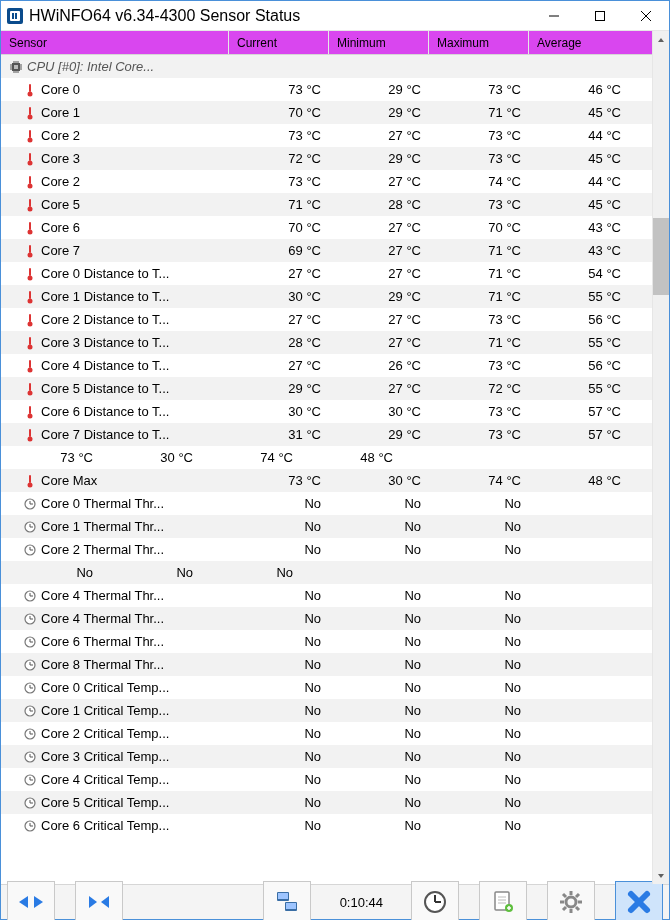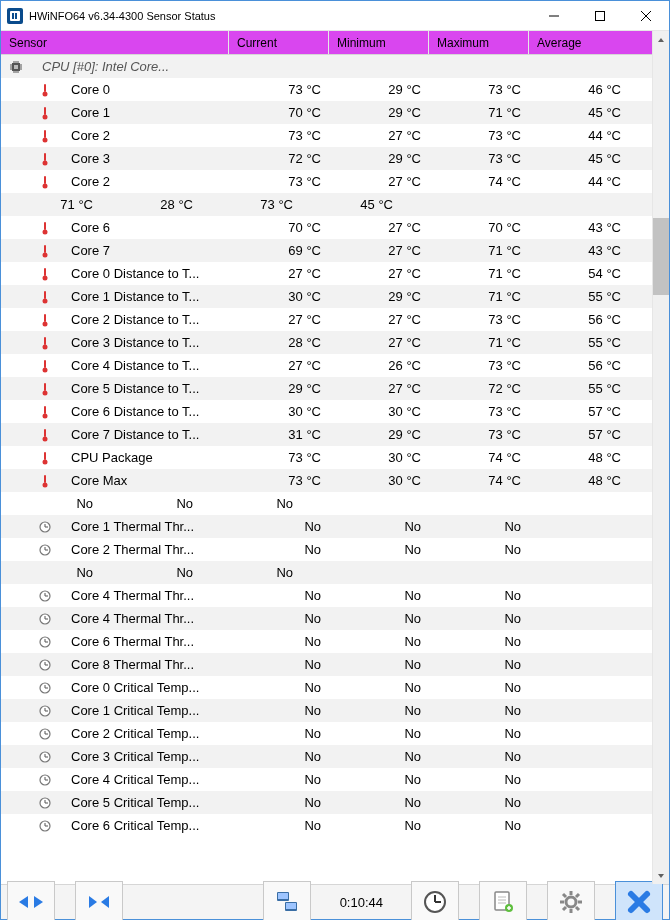--- a/index.html
+++ b/index.html
@@ -6,39 +6,39 @@
   html, body { margin:0; padding:0; height:100%; background:#fff; }
   body { font-family: "Segoe UI", Tahoma, sans-serif; font-size:12px; color:#000; }
 
   .window { width:670px; height:920px; border:1px solid #4a90d9; background:#fff; display:flex; flex-direction:column; position:relative; }
 
   
   .titlebar { height:30px; background:#fff; display:flex; align-items:center; padding:0 0 0 6px; border-bottom:1px solid #e6e6e6; }
   .title-icon { width:16px; height:16px; background:#0a4b8c; border-radius:2px; position:relative; margin-right:6px; flex-shrink:0; }
   .title-icon::before { content:""; position:absolute; left:3px; top:3px; right:3px; bottom:3px; background:#fff; border-radius:1px; }
   .title-icon::after { content:""; position:absolute; left:5px; top:5px; width:2px; height:6px; background:#0a4b8c; box-shadow: 3px 0 0 #0a4b8c; }
-  .title-text { flex:1; font-size:11px; }
+  .title-text { flex:1; font-size:16px; }
   .win-btns { display:flex; height:100%; }
   .win-btn { width:46px; height:100%; display:flex; align-items:center; justify-content:center; }
   .win-btn svg { width:10px; height:10px; }
 
   
   .content { flex:1; display:flex; overflow:hidden; position:relative; }
   .table-wrap { flex:1; overflow:hidden; }
   .hdr { display:flex; height:24px; border-bottom:1px solid #d6d6d6; background:#d946ef; font-size:12px; }
   .hdr .col { display:flex; align-items:center; padding:0 8px; border-right:1px solid #e6e6e6; }
   .col-sensor { width:228px; text-align:left; }
   .col-val { width:100px; text-align:right; justify-content:flex-start; }
   .col-val:last-child { border-right:none; }
 
   .rows { overflow:hidden; }
   .row { display:flex; height:23px; align-items:center; font-size:13px; }
   .row.alt { background:#f2f2f2; }
   .row .cell { padding:0 8px; overflow:hidden; text-overflow:ellipsis; white-space:nowrap; }
-  .cell-sensor { width:228px; display:flex; align-items:center; gap:19px;text-align:center; }
+  .cell-sensor { width:228px; display:flex; align-items:center; gap:4px;text-align:center; }
   .cell-val { width:100px; text-align:right; }
 
   .row.group .cell-sensor { font-style:italic; color:#555; }
   .row.group { font-weight:normal; }
   .indent { display:inline-block; width:10px; }
 
   
   .ico { width:14px; height:14px; flex-shrink:0; display:inline-flex; align-items:center; justify-content:center; }
   .ico-chip { width:14px; height:14px; }
   .ico-chip svg{width:14px;height:14px;}
@@ -211,20 +211,30 @@
                 </svg>
               </span>
               <span>Core 2</span>
             </div>
             <div class="cell cell-val">73 °C</div>
             <div class="cell cell-val">27 °C</div>
             <div class="cell cell-val">74 °C</div>
             <div class="cell cell-val">44 °C</div>
           </div>
           <div class="row alt">
+            <div class="cell cell-sensor">
+              <span class="indent"></span>
+              <span class="ico ico-therm">
+                <svg viewBox="0 0 6 14">
+                  <rect x="2" y="1" width="2" height="8" rx="1" fill="#d33"></rect>
+                  <circle cx="3" cy="11" r="2.5" fill="#d33"></circle>
+                </svg>
+              </span>
+              <span>Core 5</span>
+            </div>
             <div class="cell cell-val">71 °C</div>
             <div class="cell cell-val">28 °C</div>
             <div class="cell cell-val">73 °C</div>
             <div class="cell cell-val">45 °C</div>
           </div>
           <div class="row">
             <div class="cell cell-sensor">
               <span class="indent"></span>
               <span class="ico ico-therm">
                 <svg viewBox="0 0 6 14">
@@ -377,30 +387,20 @@
                 </svg>
               </span>
               <span>Core 7 Distance to T...</span>
             </div>
             <div class="cell cell-val">31 °C</div>
             <div class="cell cell-val">29 °C</div>
             <div class="cell cell-val">73 °C</div>
             <div class="cell cell-val">57 °C</div>
           </div>
           <div class="row">
-            <div class="cell cell-sensor">
-              <span class="indent"></span>
-              <span class="ico ico-therm">
-                <svg viewBox="0 0 6 14">
-                  <rect x="2" y="1" width="2" height="8" rx="1" fill="#d33"></rect>
-                  <circle cx="3" cy="11" r="2.5" fill="#d33"></circle>
-                </svg>
-              </span>
-              <span>CPU Package</span>
-            </div>
             <div class="cell cell-val">73 °C</div>
             <div class="cell cell-val">30 °C</div>
             <div class="cell cell-val">74 °C</div>
             <div class="cell cell-val">48 °C</div>
           </div>
           <div class="row alt">
             <div class="cell cell-sensor">
               <span class="indent"></span>
               <span class="ico ico-therm">
                 <svg viewBox="0 0 6 14">
@@ -409,20 +409,31 @@
                 </svg>
               </span>
               <span>Core Max</span>
             </div>
             <div class="cell cell-val">73 °C</div>
             <div class="cell cell-val">30 °C</div>
             <div class="cell cell-val">74 °C</div>
             <div class="cell cell-val">48 °C</div>
           </div>
           <div class="row">
+            <div class="cell cell-sensor">
+              <span class="indent"></span>
+              <span class="ico ico-clock">
+                <svg viewBox="0 0 12 12">
+                  <circle cx="6" cy="6" r="5" fill="#fff" stroke="#777" stroke-width="1.2"></circle>
+                  <line x1="6" y1="6" x2="6" y2="3" stroke="#555" stroke-width="1"></line>
+                  <line x1="6" y1="6" x2="9" y2="6" stroke="#555" stroke-width="1"></line>
+                </svg>
+              </span>
+              <span>Core 0 Thermal Thr...</span>
+            </div>
             <div class="cell cell-val">No</div>
             <div class="cell cell-val">No</div>
             <div class="cell cell-val">No</div>
             <div class="cell cell-val"></div>
           </div>
           <div class="row alt">
             <div class="cell cell-sensor">
               <span class="indent"></span>
               <span class="ico ico-clock">
                 <svg viewBox="0 0 12 12">

